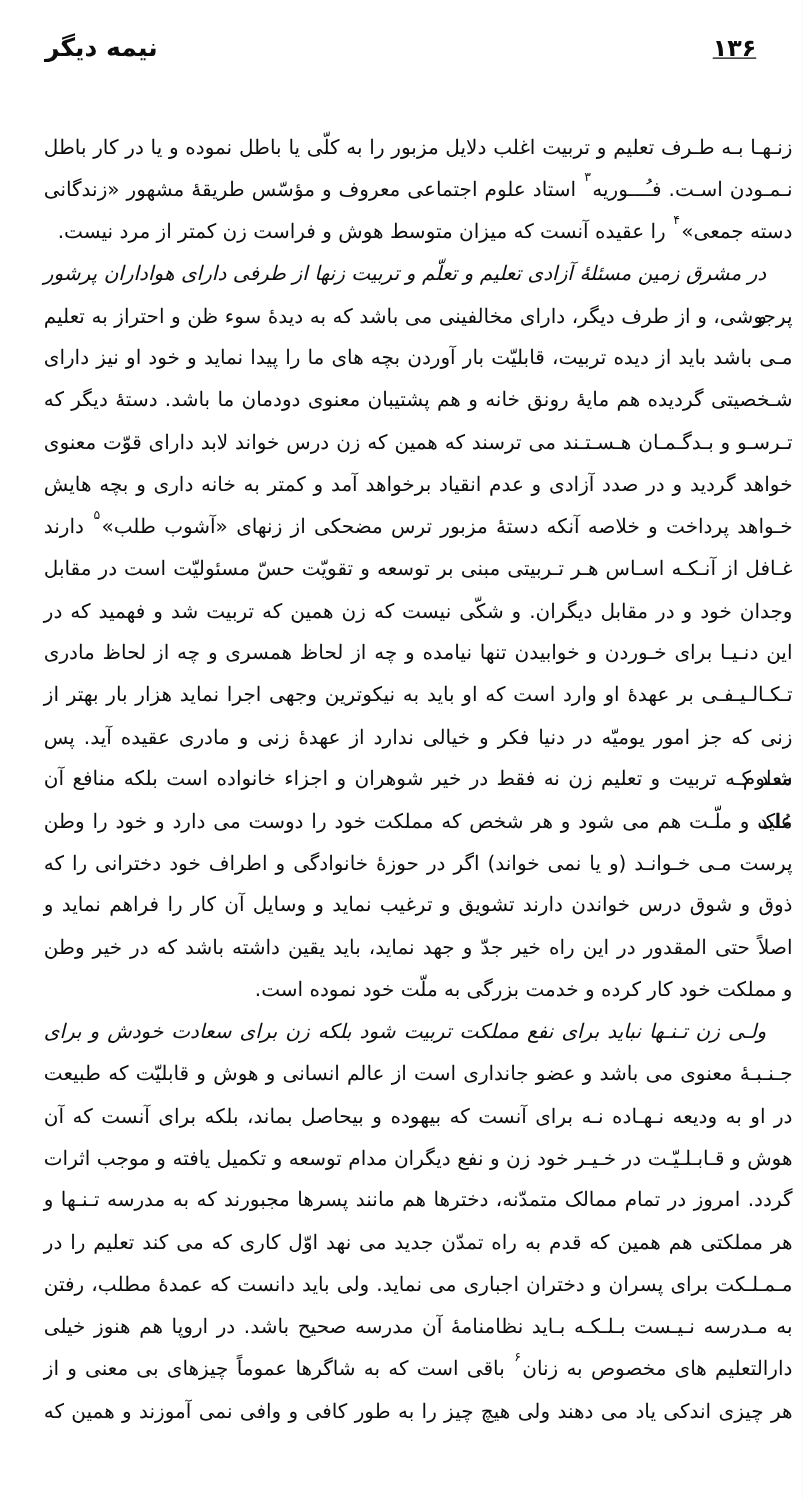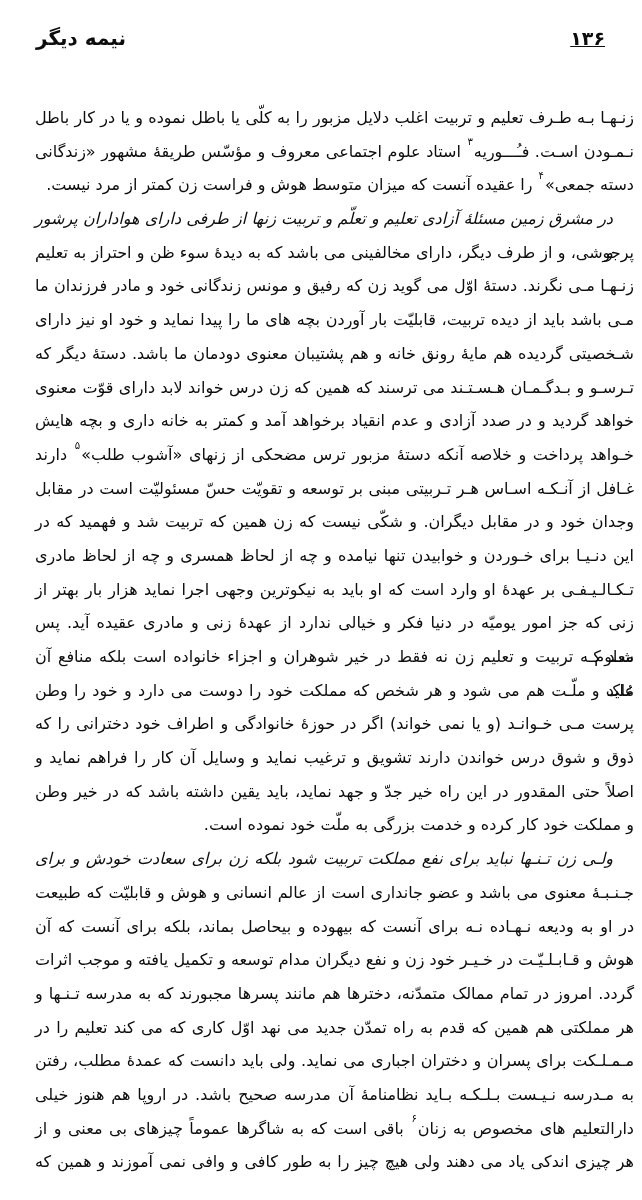--- a/index.html
+++ b/index.html
@@ -76,21 +76,20 @@
 
   <div class="page-body">
       <div class="para">
         <div class="line">زنـهـا بـه طـرف تعلیم و تربیت اغلب دلایل مزبور را به کلّی یا باطل نموده و یا در کار باطل</div>
         <div class="line">نـمـودن اسـت. فـُـــوریه<sup class="footnote-ref">۳</sup> استاد علوم اجتماعی معروف و مؤسّس طریقهٔ مشهور «زندگانی</div>
         <div class="line short">دسته جمعی»<sup class="footnote-ref">۴</sup> را عقیده آنست که میزان متوسط هوش و فراست زن کمتر از مرد نیست.</div>
       </div>
       <div class="para indent">
         <div class="line">در مشرق زمین مسئلهٔ آزادی تعلیم و تعلّم و تربیت زنها از طرفی دارای هواداران پرشور و</div>
         <div class="line">پرجوشی، و از طرف دیگر، دارای مخالفینی می باشد که به دیدهٔ سوء ظن و احتراز به تعلیم</div>
-        <div class="line">زنـهـا مـی نگرند. دستهٔ اوّل می گوید زن که رفیق و مونس زندگانی خود و مادر فرزندان ما</div>
         <div class="line">مـی باشد باید از دیده تربیت، قابلیّت بار آوردن بچه های ما را پیدا نماید و خود او نیز دارای</div>
         <div class="line">شـخصیتی گردیده هم مایهٔ رونق خانه و هم پشتیبان معنوی دودمان ما باشد. دستهٔ دیگر که</div>
         <div class="line">تـرسـو و بـدگـمـان هـسـتـند می ترسند که همین که زن درس خواند لابد دارای قوّت معنوی</div>
         <div class="line">خواهد گردید و در صدد آزادی و عدم انقیاد برخواهد آمد و کمتر به خانه داری و بچه هایش</div>
         <div class="line">خـواهد پرداخت و خلاصه آنکه دستهٔ مزبور ترس مضحکی از زنهای «آشوب طلب»<sup class="footnote-ref">۵</sup> دارند</div>
         <div class="line">غـافل از آنـکـه اسـاس هـر تـربیتی مبنی بر توسعه و تقویّت حسّ مسئولیّت است در مقابل</div>
         <div class="line">وجدان خود و در مقابل دیگران. و شکّی نیست که زن همین که تربیت شد و فهمید که در</div>
         <div class="line">این دنـیـا برای خـوردن و خوابیدن تنها نیامده و چه از لحاظ همسری و چه از لحاظ مادری</div>
         <div class="line">تـکـالـیـفـی بر عهدهٔ او وارد است که او باید به نیکوترین وجهی اجرا نماید هزار بار بهتر از</div>
         <div class="line">زنی که جز امور یومیّه در دنیا فکر و خیالی ندارد از عهدهٔ زنی و مادری عقیده آید. پس معلوم</div>

